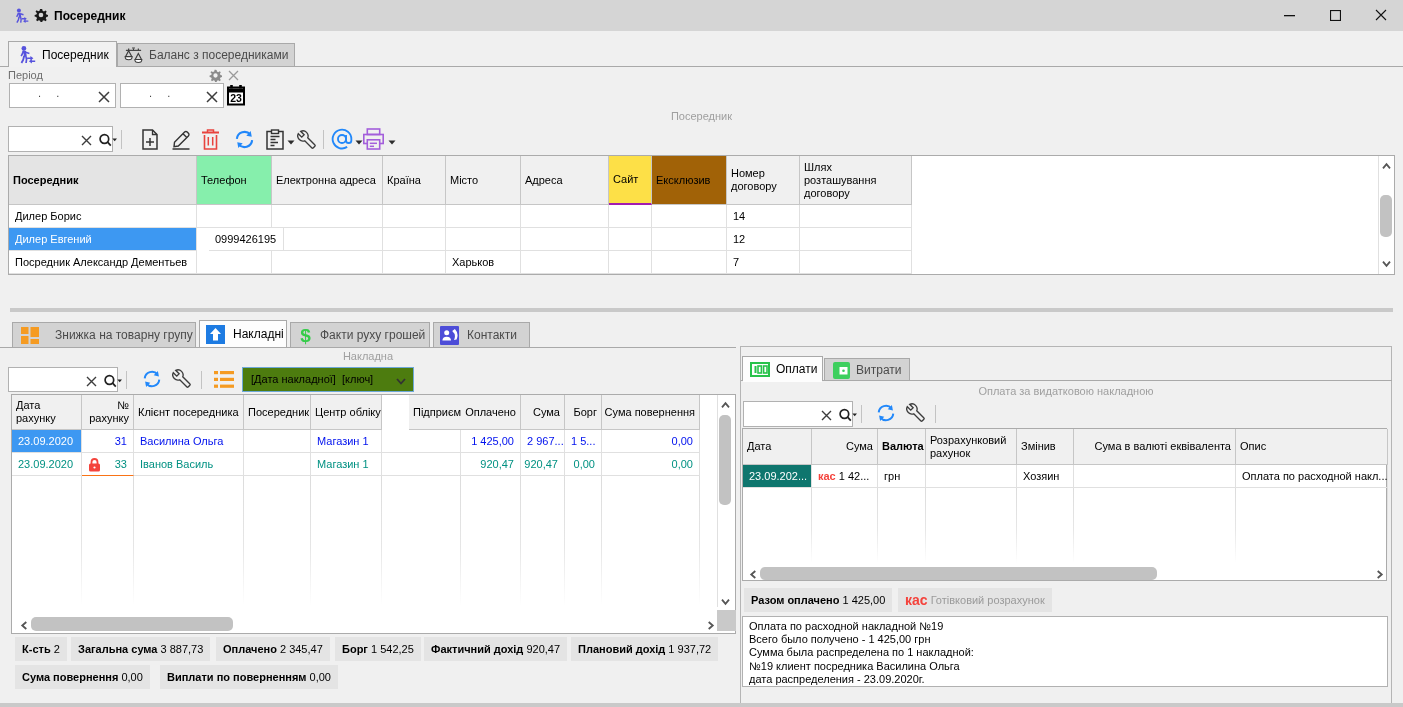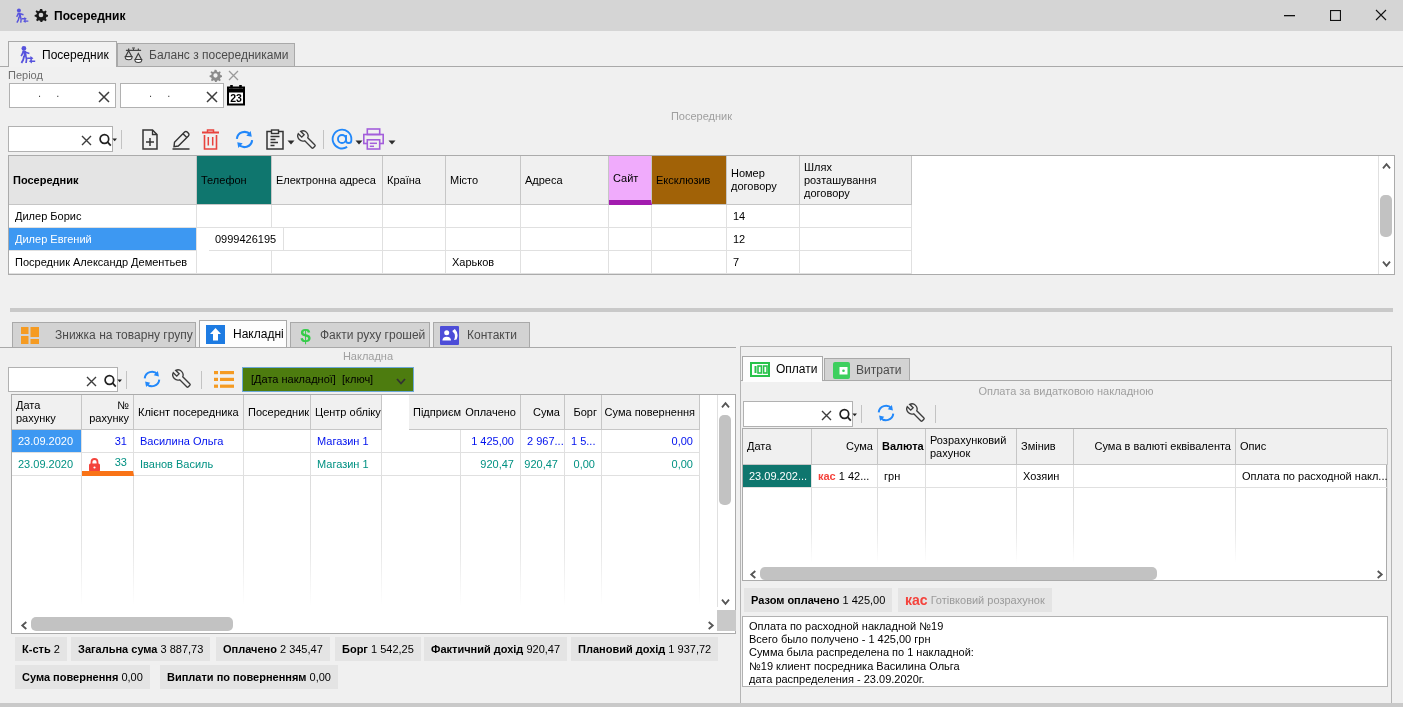--- a/index.html
+++ b/index.html
@@ -162,26 +162,26 @@
 <rect x="5.3" y="11.8" width="12.4" height="9.2" fill="#f0f0f0"></rect>
 <path d="M7.8 15.3 L15 15.3" stroke-width="1.5"></path>
 <path d="M7.8 18.3 L12 18.3" stroke-width="1.5"></path>
 </g>
     </svg>
 <svg class="abs" style="left:388px;top:140px" width="8" height="6">
       <path d="M0.5 0.5 L7.5 0.5 L4 4.5 Z" fill="#2c2c2c"></path>
     </svg>
 <div class="abs" id="grid1" style="left:8px;top:155px;width:1387px;height:120px;background:#fff;border:1px solid #ababab;">
 <div class="gh" style="left:0px;top:0;width:188px;height:49px;background:#e4e4e4;border-right:1px solid #c6c6c6;border-bottom:1px solid #c6c6c6;font-weight:bold;white-space:nowrap;">Посередник</div>
-<div class="gh" style="left:188px;top:0;width:75px;height:49px;background:#0f766e;border-right:1px solid #c6c6c6;border-bottom:1px solid #c6c6c6;white-space:nowrap;">Телефон</div>
+<div class="gh" style="left:188px;top:0;width:75px;height:49px;background:#86efac;border-right:1px solid #c6c6c6;border-bottom:1px solid #c6c6c6;white-space:nowrap;">Телефон</div>
 <div class="gh" style="left:263px;top:0;width:111px;height:49px;background:#f0f0f0;border-right:1px solid #c6c6c6;border-bottom:1px solid #c6c6c6;white-space:nowrap;">Електронна адреса</div>
 <div class="gh" style="left:374px;top:0;width:63px;height:49px;background:#f0f0f0;border-right:1px solid #c6c6c6;border-bottom:1px solid #c6c6c6;white-space:nowrap;">Країна</div>
 <div class="gh" style="left:437px;top:0;width:75px;height:49px;background:#f0f0f0;border-right:1px solid #c6c6c6;border-bottom:1px solid #c6c6c6;white-space:nowrap;">Місто</div>
 <div class="gh" style="left:512px;top:0;width:88px;height:49px;background:#f0f0f0;border-right:1px solid #c6c6c6;border-bottom:1px solid #c6c6c6;white-space:nowrap;">Адреса</div>
-<div class="gh" style="left:600px;top:0;width:43px;height:49px;background:#f0abfc;border-right:1px solid #c6c6c6;border-bottom:5px solid #a21caf;white-space:nowrap;">Сайт</div>
+<div class="gh" style="left:600px;top:0;width:43px;height:49px;background:#fde047;border-right:1px solid #c6c6c6;border-bottom:2px solid #a21caf;white-space:nowrap;">Сайт</div>
 <div class="gh" style="left:643px;top:0;width:75px;height:49px;background:#a16207;border-right:1px solid #c6c6c6;border-bottom:1px solid #c6c6c6;white-space:nowrap;">Ексклюзив</div>
 <div class="gh" style="left:718px;top:0;width:73px;height:49px;background:#f0f0f0;border-right:1px solid #c6c6c6;border-bottom:1px solid #c6c6c6;">Номер договору</div>
 <div class="gh" style="left:791px;top:0;width:112px;height:49px;background:#f0f0f0;border-right:1px solid #c6c6c6;border-bottom:1px solid #c6c6c6;">Шлях розташування договору</div>
 <div class="gc" style="left:0px;top:49px;width:188px;height:23px;border-right:1px solid #e0e0e0;border-bottom:1px solid #e0e0e0;">Дилер Борис</div>
 <div class="gc" style="left:188px;top:49px;width:75px;height:23px;border-right:1px solid #e0e0e0;border-bottom:1px solid #e0e0e0;"></div>
 <div class="gc" style="left:263px;top:49px;width:111px;height:23px;border-right:1px solid #e0e0e0;border-bottom:1px solid #e0e0e0;"></div>
 <div class="gc" style="left:374px;top:49px;width:63px;height:23px;border-right:1px solid #e0e0e0;border-bottom:1px solid #e0e0e0;"></div>
 <div class="gc" style="left:437px;top:49px;width:75px;height:23px;border-right:1px solid #e0e0e0;border-bottom:1px solid #e0e0e0;"></div>
 <div class="gc" style="left:512px;top:49px;width:88px;height:23px;border-right:1px solid #e0e0e0;border-bottom:1px solid #e0e0e0;"></div>
 <div class="gc" style="left:600px;top:49px;width:43px;height:23px;border-right:1px solid #e0e0e0;border-bottom:1px solid #e0e0e0;"></div>
@@ -301,21 +301,21 @@
 <div class="gc" style="left:70px;top:35px;width:52px;height:23px;border-right:1px solid #e0e0e0;border-bottom:1px solid #e0e0e0;color:#0011ee;justify-content:flex-end;">31</div>
 <div class="gc" style="left:122px;top:35px;width:110px;height:23px;border-right:1px solid #e0e0e0;border-bottom:1px solid #e0e0e0;color:#0011ee;">Василина Ольга</div>
 <div class="gc" style="left:232px;top:35px;width:67px;height:23px;border-right:1px solid #e0e0e0;border-bottom:1px solid #e0e0e0;color:#0011ee;"></div>
 <div class="gc" style="left:299px;top:35px;width:71px;height:23px;border-right:1px solid #e0e0e0;border-bottom:1px solid #e0e0e0;color:#0011ee;">Магазин 1</div>
 <div class="gc" style="left:370px;top:35px;width:79px;height:23px;border-right:1px solid #e0e0e0;border-bottom:1px solid #e0e0e0;color:#0011ee;"></div>
 <div class="gc" style="left:449px;top:35px;width:60px;height:23px;border-right:1px solid #e0e0e0;border-bottom:1px solid #e0e0e0;color:#0011ee;justify-content:flex-end;">1 425,00</div>
 <div class="gc" style="left:509px;top:35px;width:44px;height:23px;border-right:1px solid #e0e0e0;border-bottom:1px solid #e0e0e0;color:#0011ee;">2 967...</div>
 <div class="gc" style="left:553px;top:35px;width:37px;height:23px;border-right:1px solid #e0e0e0;border-bottom:1px solid #e0e0e0;color:#0011ee;">1 5...</div>
 <div class="gc" style="left:590px;top:35px;width:98px;height:23px;border-right:1px solid #e0e0e0;border-bottom:1px solid #e0e0e0;color:#0011ee;justify-content:flex-end;">0,00</div>
 <div class="gc" style="left:0px;top:58px;width:70px;height:23px;border-right:1px solid #e0e0e0;border-bottom:1px solid #e0e0e0;color:#009182;">23.09.2020</div>
-<div class="gc" style="left:70px;top:58px;width:52px;height:23px;border-right:1px solid #e0e0e0;border-bottom:5px solid #f97316;color:#009182;justify-content:flex-end;"><svg style="position:absolute;left:6px;top:5px" width="13" height="14" viewBox="0 0 13 14">
+<div class="gc" style="left:70px;top:58px;width:52px;height:23px;border-right:1px solid #e0e0e0;border-bottom:1px solid #f97316;color:#009182;justify-content:flex-end;"><svg style="position:absolute;left:6px;top:5px" width="13" height="14" viewBox="0 0 13 14">
 <rect x="1" y="5.5" width="11" height="8" rx="1.5" fill="#f4433c"></rect>
 <path d="M3.5 6 L3.5 4 a3 3 0 0 1 6 0 L9.5 6" fill="none" stroke="#f4433c" stroke-width="1.8"></path>
 <circle cx="6.5" cy="9.5" r="1.1" fill="#fff"></circle>
         </svg>33</div>
 <div class="gc" style="left:122px;top:58px;width:110px;height:23px;border-right:1px solid #e0e0e0;border-bottom:1px solid #e0e0e0;color:#009182;">Іванов Василь</div>
 <div class="gc" style="left:232px;top:58px;width:67px;height:23px;border-right:1px solid #e0e0e0;border-bottom:1px solid #e0e0e0;color:#009182;"></div>
 <div class="gc" style="left:299px;top:58px;width:71px;height:23px;border-right:1px solid #e0e0e0;border-bottom:1px solid #e0e0e0;color:#009182;">Магазин 1</div>
 <div class="gc" style="left:370px;top:58px;width:79px;height:23px;border-right:1px solid #e0e0e0;border-bottom:1px solid #e0e0e0;color:#009182;"></div>
 <div class="gc" style="left:449px;top:58px;width:60px;height:23px;border-right:1px solid #e0e0e0;border-bottom:1px solid #e0e0e0;color:#009182;justify-content:flex-end;">920,47</div>
 <div class="gc" style="left:509px;top:58px;width:44px;height:23px;border-right:1px solid #e0e0e0;border-bottom:1px solid #e0e0e0;color:#009182;justify-content:flex-end;">920,47</div>

